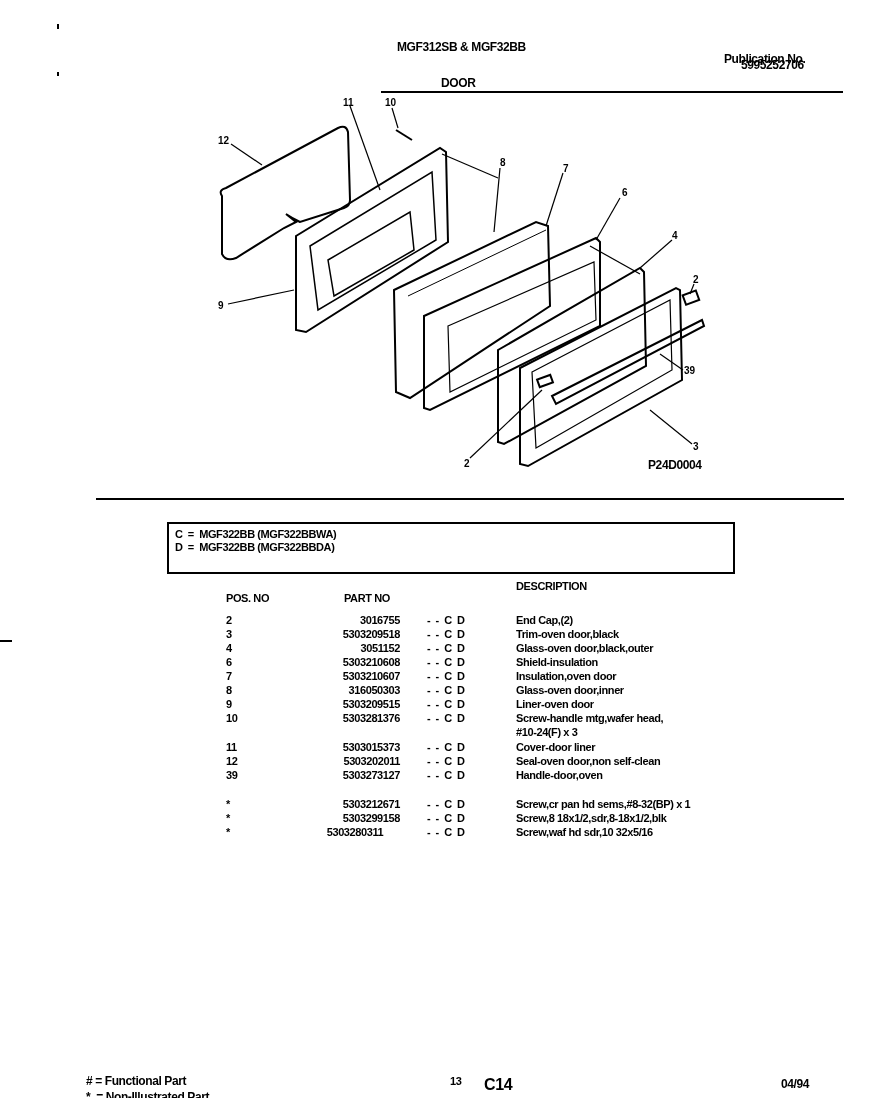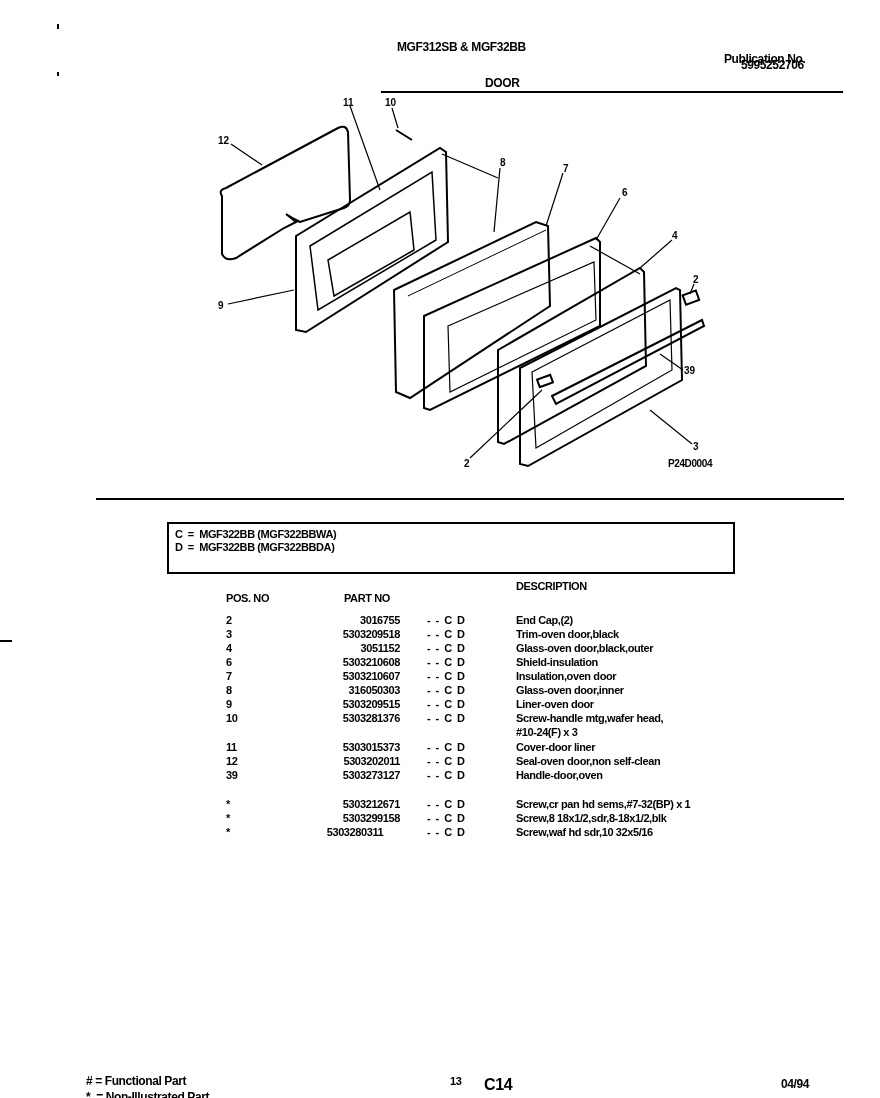--- a/index.html
+++ b/index.html
@@ -21,21 +21,21 @@
 </head>
 <body>
 
 <div class="rule" style="left:57px;top:24px;width:2px;height:5px;"></div>
 <div class="rule" style="left:57px;top:72px;width:2px;height:4px;"></div>
 <div class="rule" style="left:0px;top:640px;width:12px;height:2px;"></div>
 
 <div class="abs bold hdr" style="left:377px;top:40px;padding-left:20px;">MGF312SB &amp; MGF32BB</div>
 <div class="abs bold hdr" style="left:724px;top:43px;margin-top:9px;">Publication No.</div>
 <div class="abs bold hdr" style="left:741px;top:58px;">5995252706</div>
-<div class="abs bold hdr" style="left:441px;top:76px;margin-left:44px;">DOOR</div>
+<div class="abs bold hdr" style="left:441px;top:76px;">DOOR</div>
 <div class="rule" style="left:381px;top:91px;width:462px;height:2px;"></div>
 
 <svg class="abs" style="left:200px;top:95px;" width="520" height="385" viewBox="200 95 520 385">
   <g stroke="#000" fill="none" stroke-width="2">
 
     <path d="M222 196 Q218 190 226 188 L338 128 Q346 124 348 132 L350 200 Q350 206 344 208 L300 222 Q292 218 286 214 L296 222 L284 228 L236 258 Q226 262 222 254 Z"></path>
 
     <path d="M296 236 L440 148 L446 152 L448 242 L306 332 L296 330 Z"></path>
     <path d="M310 246 L432 172 L436 240 L318 310 Z" stroke-width="1.5"></path>
     <path d="M328 260 L410 212 L414 250 L334 296 Z" stroke-width="1.5"></path>
@@ -83,21 +83,21 @@
     <text x="500" y="166">8</text>
     <text x="563" y="172">7</text>
     <text x="622" y="196">6</text>
     <text x="672" y="239">4</text>
     <text x="693" y="283">2</text>
     <text x="684" y="374">39</text>
     <text x="693" y="450">3</text>
     <text x="464" y="467">2</text>
   </g>
 </svg>
-<div class="abs bold" style="left:668px;top:458px;font-size:10px;">P24D0004</div>
+<div class="abs bold" style="left:648px;top:458px;font-size:12px;">P24D0004</div>
 
 <div class="rule" style="left:96px;top:498px;width:748px;height:2px;"></div>
 
 <div class="legend-box">
   <div class="legend-line" style="top:4px;white-space:pre;">C  =  MGF322BB (MGF322BBWA)</div>
   <div class="legend-line" style="top:17px;white-space:pre;">D  =  MGF322BB (MGF322BBDA)</div>
 </div>
 
 <div class="abs" style="left:0;top:0;width:880px;height:1098px;">
   <div class="tbl" style="left:226px;top:592px;">POS. NO</div>
@@ -161,21 +161,21 @@
     <div class="row" style="top:28px;text-align:right;">Glass-oven door,black,outer</div>
     <div class="row" style="top:42px;">Shield-insulation</div>
     <div class="row" style="top:56px;">Insulation,oven door</div>
     <div class="row" style="top:70px;">Glass-oven door,inner</div>
     <div class="row" style="top:84px;">Liner-oven door</div>
     <div class="row" style="top:98px;">Screw-handle mtg,wafer head,</div>
     <div class="row" style="top:112px;">#10-24(F) x 3</div>
     <div class="row" style="top:127px;">Cover-door liner</div>
     <div class="row" style="top:141px;">Seal-oven door,non self-clean</div>
     <div class="row" style="top:155px;">Handle-door,oven</div>
-    <div class="row" style="top:184px;">Screw,cr pan hd sems,#7-32(BP) x 1</div>
+    <div class="row" style="top:184px;">Screw,cr pan hd sems,#8-32(BP) x 1</div>
     <div class="row" style="top:198px;">Screw,8 18x1/2,sdr,8-18x1/2,blk</div>
     <div class="row" style="top:212px;">Screw,waf hd sdr,10 32x5/16</div>
   </div>
 </div>
 
 <div class="abs foot" style="left:86px;top:1040px;"># = Functional Part</div>
 <div class="abs foot" style="left:86px;top:1056px;white-space:pre;">*  = Non-Illustrated Part</div>
 <div class="abs foot" style="left:450px;top:1041px;font-size:11px;">13</div>
 <div class="abs foot" style="left:484px;top:1042px;font-size:16px;">C14</div>
 <div class="abs foot" style="left:781px;top:1043px;">04/94</div>

